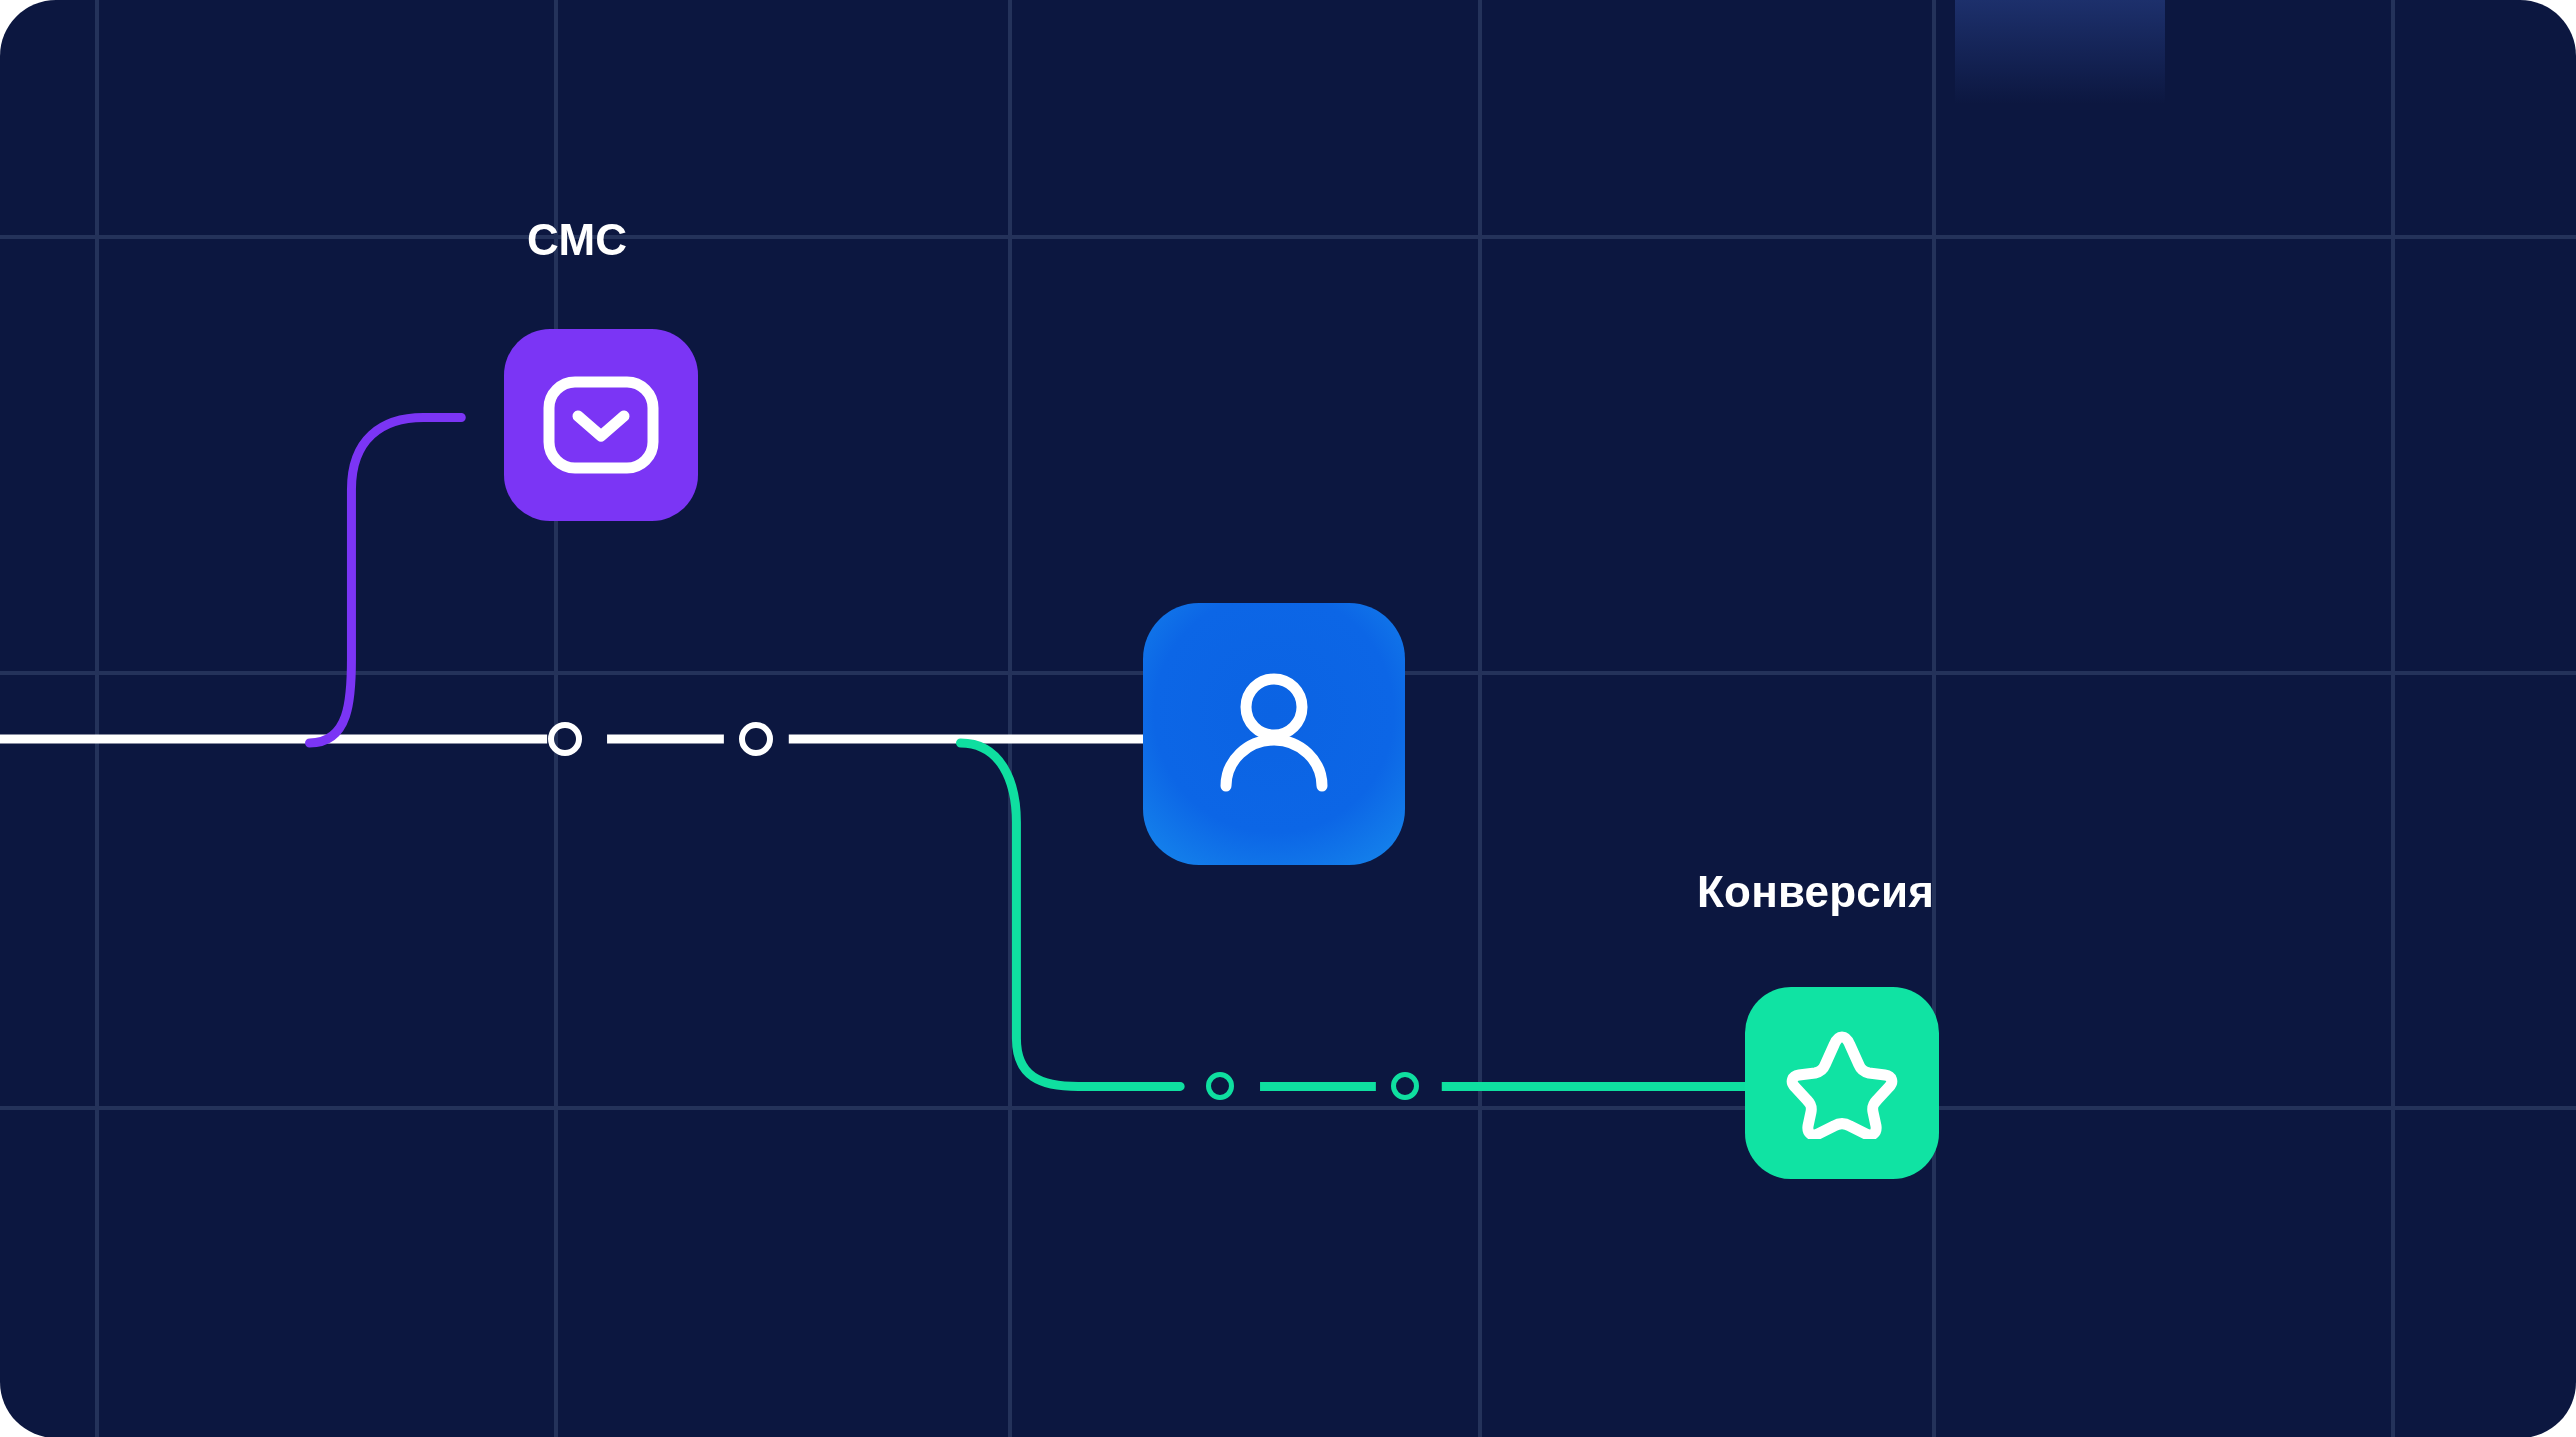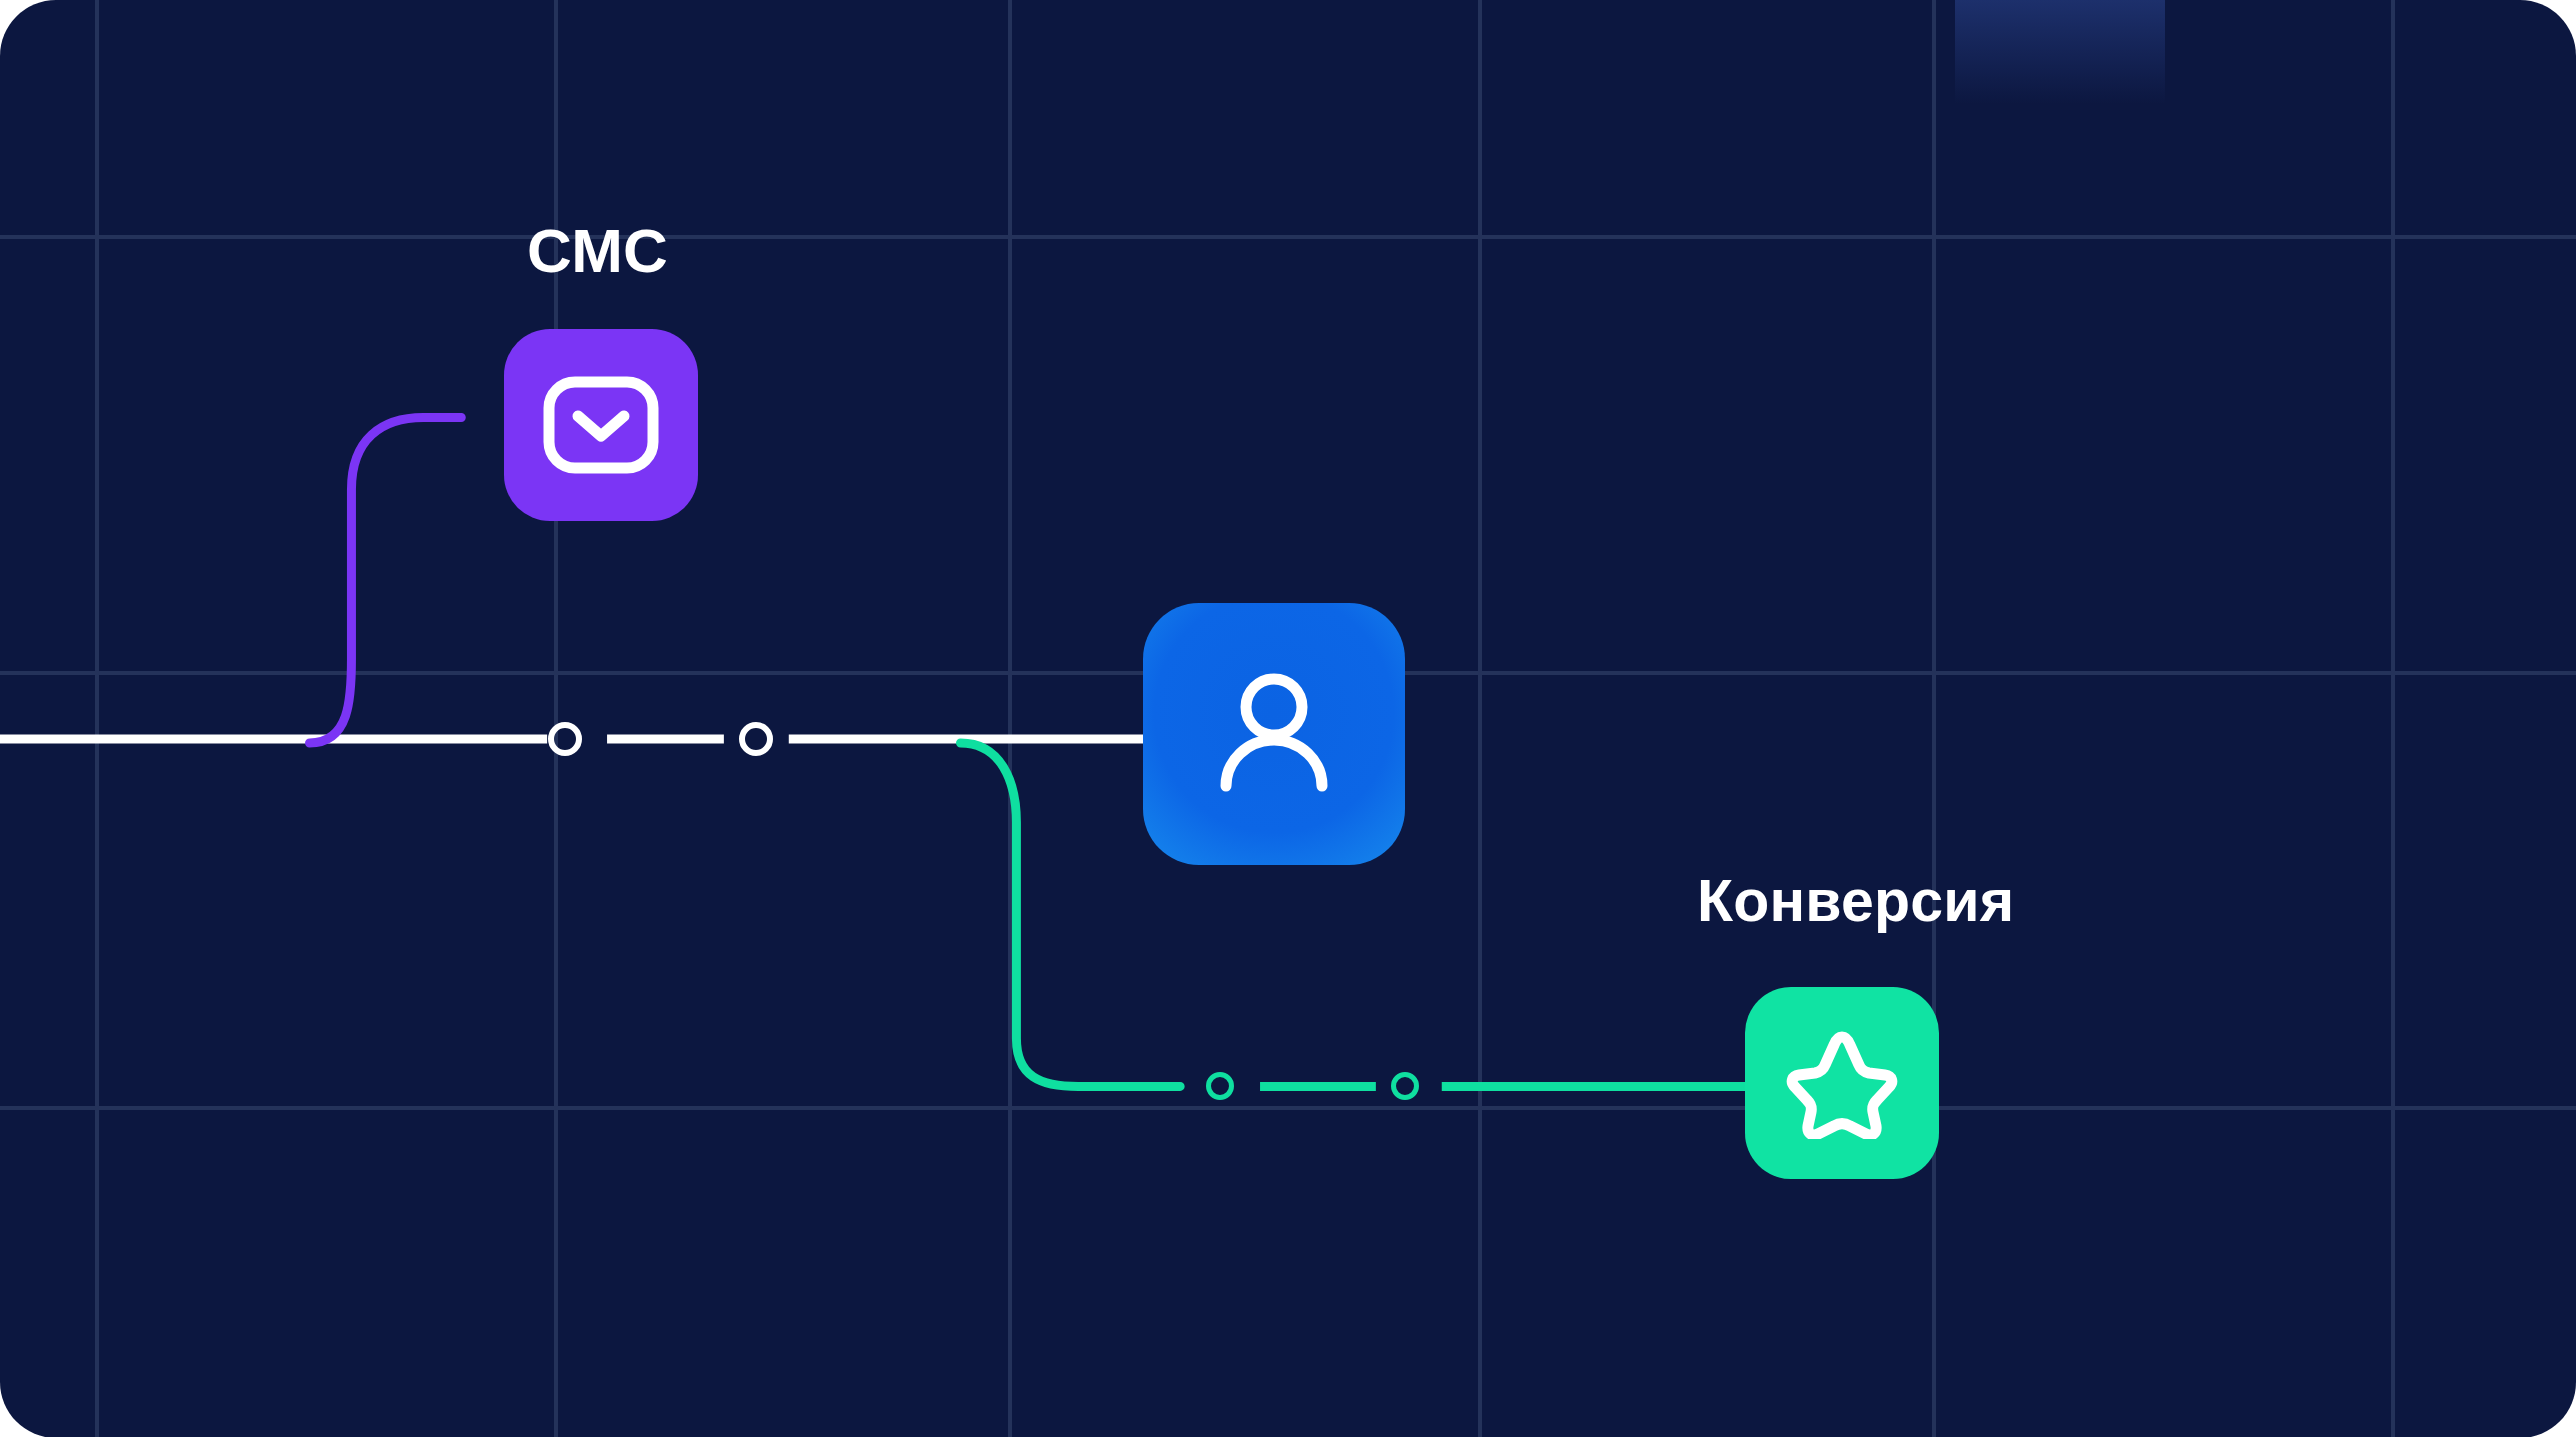--- a/index.html
+++ b/index.html
@@ -101,24 +101,24 @@
   }
 
   
   .label {
     position: absolute;
     color: #FFFFFF;
     font-weight: bold;
     white-space: nowrap;
     letter-spacing: 0.2px;
   }
-  .label-sms   { left: 527px;  top: 215px; font-size: 62px; }
+  .label-sms   { left: 527px;  top: 215px; font-size: 44px; }
   .label-calls { left: 933px;  top: 491px; font-size: 50px; }
   .label-conv  { left: 1697px: top: 867px; font-size: 50px; }
-  .label-conv  { left: 1697px; top: 867px; font-size: 59px; }
+  .label-conv  { left: 1697px; top: 867px; font-size: 44px; }
 </style>
 </head>
 <body>
 
 <div id="stage">
 
   <div class="canvas">
 
     <div class="grid-v" style="left:95px"></div>
     <div class="grid-v" style="left:554px"></div>

